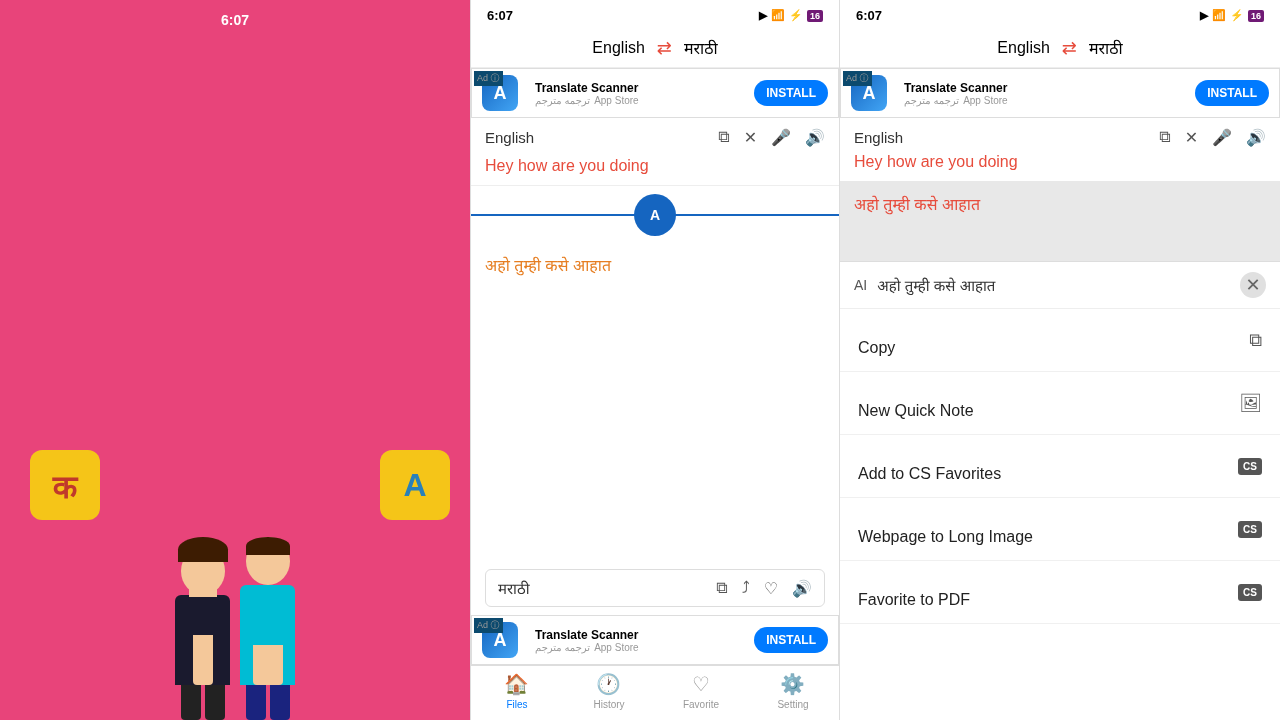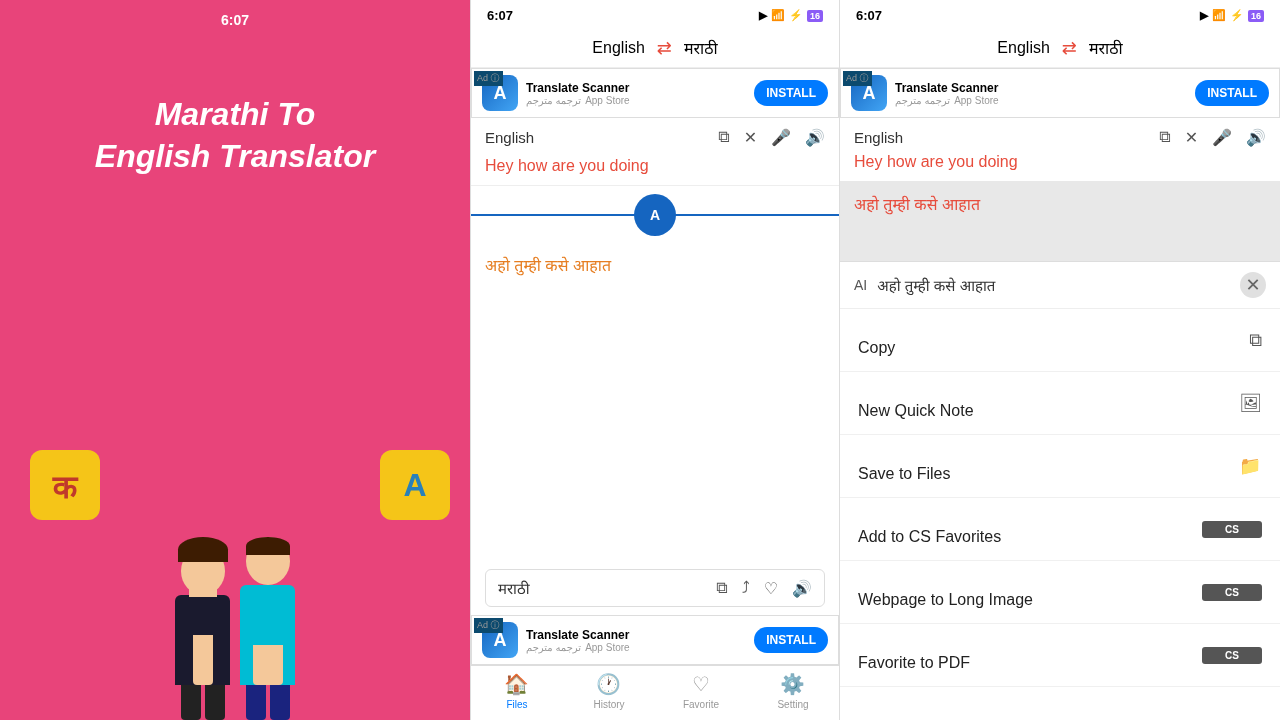--- a/index.html
+++ b/index.html
@@ -125,21 +125,21 @@
       font-size: 13px;
       font-weight: 600;
     }
     .status-icons {
       display: flex;
       align-items: center;
       gap: 4px;
       font-size: 11px;
     }
     .battery-badge {
-      background: #8b5cf6;
+      background: #701a75;
       color: white;
       font-size: 9px;
       padding: 1px 3px;
       border-radius: 2px;
       font-weight: 700;
     }
     .lang-bar {
       background: #fff;
       display: flex;
       align-items: center;
@@ -178,21 +178,21 @@
       height: 36px;
       background: linear-gradient(135deg, #1565c0, #42a5f5);
       border-radius: 8px;
       display: flex;
       align-items: center;
       justify-content: center;
       color: white;
       font-size: 18px;
       font-weight: 700;
     }
-    .ad-text { flex: 1; }
+    .ad-text { flex: 1; margin-left: 9px; }
     .ad-title { font-weight: 600; font-size: 12px; }
     .ad-sub { color: #999; font-size: 10px; }
     .install-btn {
       background: #007aff;
       color: white;
       border: none;
       padding: 6px 12px;
       border-radius: 14px;
       font-size: 12px;
       font-weight: 600;
@@ -405,34 +405,31 @@
       margin-top: 16px;
     }
     .menu-item-icon {
       font-size: 18px;
       color: #555;
     }
     .menu-item-icon.cs-badge {
       background: #555;
       color: white;
       font-size: 10px;
-      padding: 3px 23px;
+      padding: 3px 5px;
       border-radius: 3px;
       font-weight: 700;
     }
   </style>
 </head>
 <body>
 
 <div class="panel-pink">
   <div class="status-bar">
     <span>6:07</span>
-  </div>
-  <div class="title-text">
-    Marathi To<br>English Translator
   </div>
   <div class="illustration">
     <div class="bubble-left">क</div>
     <div class="bubble-right">A</div>
     <div class="figures">
 
       <div class="figure-girl">
         <div style="position:relative; margin-bottom:0;">
           <div style="width:50px;height:25px;background:#3d1c02;border-radius:50% 50% 0 0;position:absolute;top:0;left:-3px;z-index:2;"></div>
           <div style="width:44px;height:48px;background:#f4c89a;border-radius:50%;position:relative;z-index:1;margin-top:10px;"></div>
@@ -624,24 +621,20 @@
 
       <div class="menu-item">
         <span class="menu-item-label">Copy</span>
         <span class="menu-item-icon">⧉</span>
       </div>
       <div class="menu-item">
         <span class="menu-item-label">New Quick Note</span>
         <span class="menu-item-icon">🖼</span>
       </div>
       <div class="menu-item">
-        <span class="menu-item-label">Save to Files</span>
-        <span class="menu-item-icon">📁</span>
-      </div>
-      <div class="menu-item">
         <span class="menu-item-label">Add to CS Favorites</span>
         <span class="menu-item-icon cs-badge">CS</span>
       </div>
       <div class="menu-item">
         <span class="menu-item-label">Webpage to Long Image</span>
         <span class="menu-item-icon cs-badge">CS</span>
       </div>
       <div class="menu-item">
         <span class="menu-item-label">Favorite to PDF</span>
         <span class="menu-item-icon cs-badge">CS</span>

